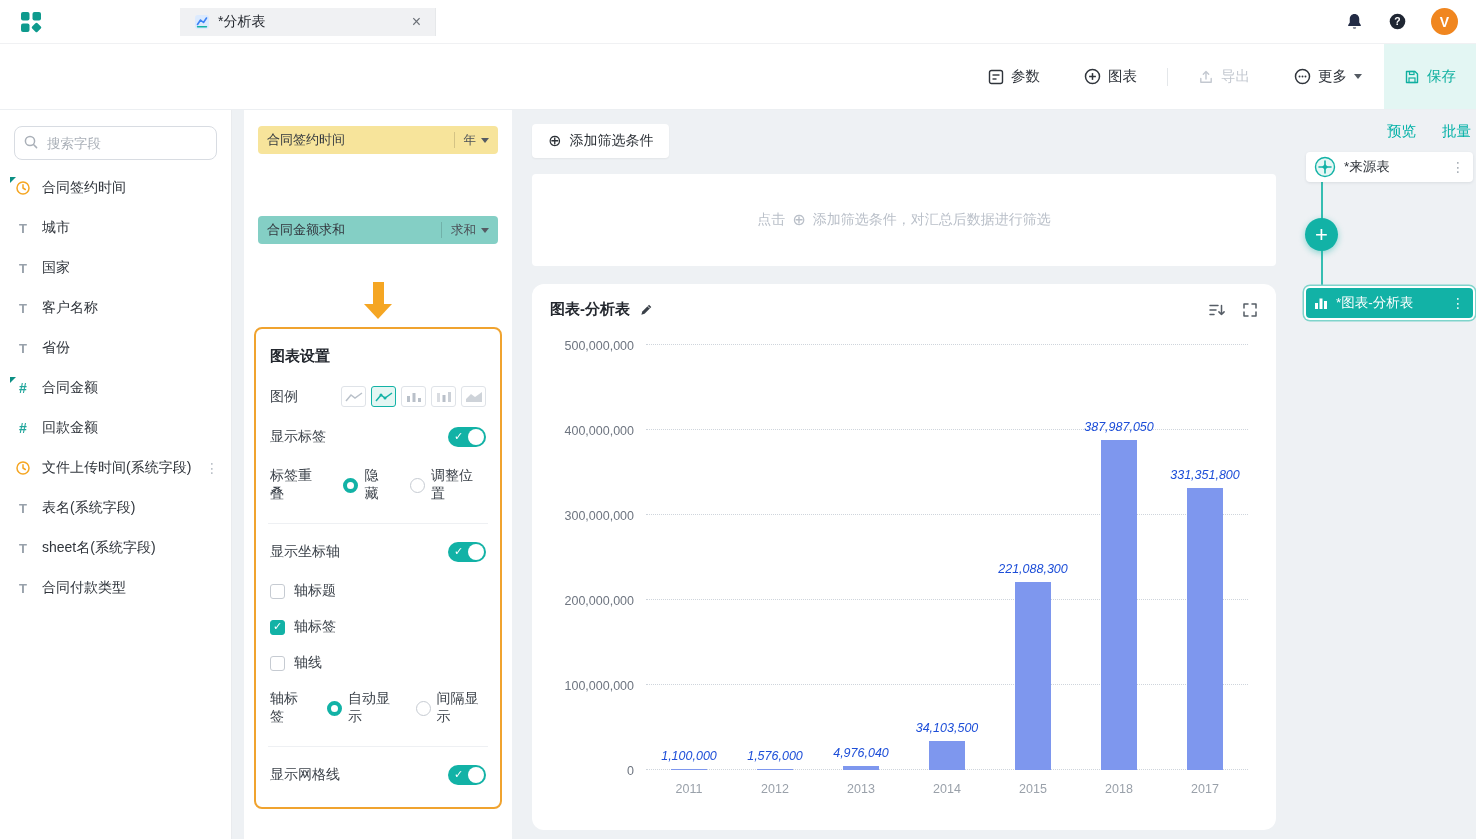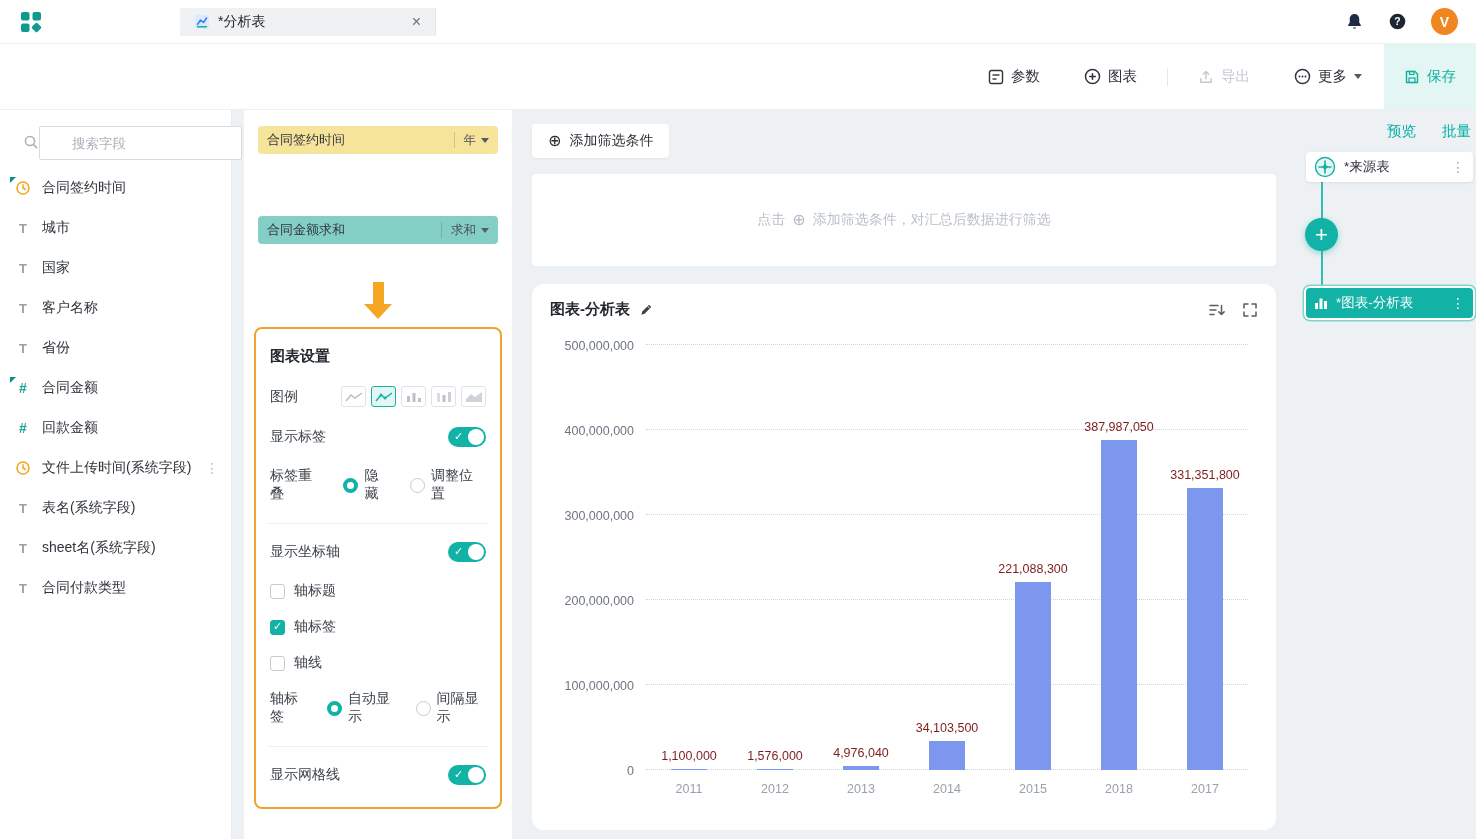--- a/index.html
+++ b/index.html
@@ -25,21 +25,21 @@
   .tool.disabled { color: #c3c8d0; cursor: default; }
   .caret { width: 0; height: 0; border-left: 4px solid transparent; border-right: 4px solid transparent; border-top: 5px solid #555b63; display: inline-block; }
   .save { width: 92px; height: 100%; background: #e3f6f3; color: #0fb0a0; display: flex; align-items: center; justify-content: center; gap: 7px; font-size: 14.5px; cursor: pointer; }
 
   
   .workspace { position: absolute; top: 110px; left: 0; right: 0; bottom: 0; }
 
   
   .sidebar { position: absolute; left: 0; top: 0; bottom: 0; width: 232px; background: #fff; border-right: 1px solid #e9ebee; }
   .search-wrap { margin: 16px 14px 8px; position: relative; }
-  .search-wrap input { width: 100%; height: 34px; border: 1px solid #d8dce2; border-radius: 2px; padding: 0 10px 0 32px; font-size: 13.5px; color: #333; outline: none; background: #fff; margin-left: 25px; }
+  .search-wrap input { width: 100%; height: 34px; border: 1px solid #d8dce2; border-radius: 8px; padding: 0 10px 0 32px; font-size: 13.5px; color: #333; outline: none; background: #fff; }
   .search-wrap input::placeholder { color: #aab0b8; }
   .search-icon { position: absolute; left: 9px; top: 8px; }
   .field-row { height: 40px; display: flex; align-items: center; gap: 10px; padding: 0 12px 0 14px; font-size: 14px; color: #2f343b; cursor: pointer; }
   .fi { width: 18px; display: flex; justify-content: center; position: relative; flex: none; }
   .fi .corner { position: absolute; top: -3px; left: -4px; width: 0; height: 0; border-top: 6px solid #0c8f84; border-right: 6px solid transparent; }
   .fi-t { color: #98a1ab; font-weight: bold; font-size: 13px; }
   .fi-n { color: #23a79d; font-weight: bold; font-size: 14px; }
   .flabel { white-space: nowrap; overflow: hidden; text-overflow: ellipsis; }
   .fmenu { margin-left: auto; color: #b7bdc5; font-size: 14px; }
 
@@ -86,21 +86,21 @@
   .chart-card { margin-top: 18px; height: 546px; background: #fff; border-radius: 12px; padding: 16px 18px; position: relative; }
   .cc-head { display: flex; align-items: center; gap: 9px; }
   .cc-title { font-size: 15px; font-weight: bold; color: #23272e; }
   .cc-icons { margin-left: auto; display: flex; gap: 16px; }
   .cc-icons span { cursor: pointer; display: flex; }
 
   .plot { position: relative; height: 425px; margin: 26px 10px 0 96px; }
   .gridline { position: absolute; left: 0; right: 0; height: 0; border-top: 1px dotted #cfd5dc; }
   .ytick { position: absolute; left: -96px; width: 84px; text-align: right; font-size: 12.5px; color: #6e7580; }
   .bar { position: absolute; bottom: 0; width: 36px; z-index: 1; }
-  .blabel { position: absolute; transform: translateX(-50%); font-size: 12.5px; color: #7f1d1d; white-space: nowrap; z-index: 2; }
+  .blabel { position: absolute; transform: translateX(-50%); font-size: 12.5px; color: #1d4ed8; white-space: nowrap; z-index: 2; font-style: italic; }
   .xlabel { position: absolute; bottom: -26px; transform: translateX(-50%); font-size: 12.5px; color: #9aa1aa; }
 
   
   .flow { position: absolute; left: 1280px; right: 0; top: 0; bottom: 0; }
   .flow-links { position: absolute; top: 12px; right: 5px; display: flex; gap: 26px; font-size: 14.5px; color: #00b0a6; }
   .flow-links span { cursor: pointer; }
   .vline { position: absolute; left: 41px; top: 70px; width: 2px; height: 112px; background: #35bdb1; }
   .node { position: absolute; left: 26px; width: 167px; height: 30px; background: #fff; border-radius: 4px; display: flex; align-items: center; gap: 8px; padding: 0 8px; font-size: 13.5px; color: #2c3138; box-shadow: 0 1px 3px rgba(31,45,61,.10); cursor: pointer; z-index: 1; }
   .node1 { top: 42px; }
   .node2 { top: 178px; background: #12b2a6; color: #fff; box-shadow: 0 0 0 2px #fff, 0 0 0 3.5px #7fd4cb; }

